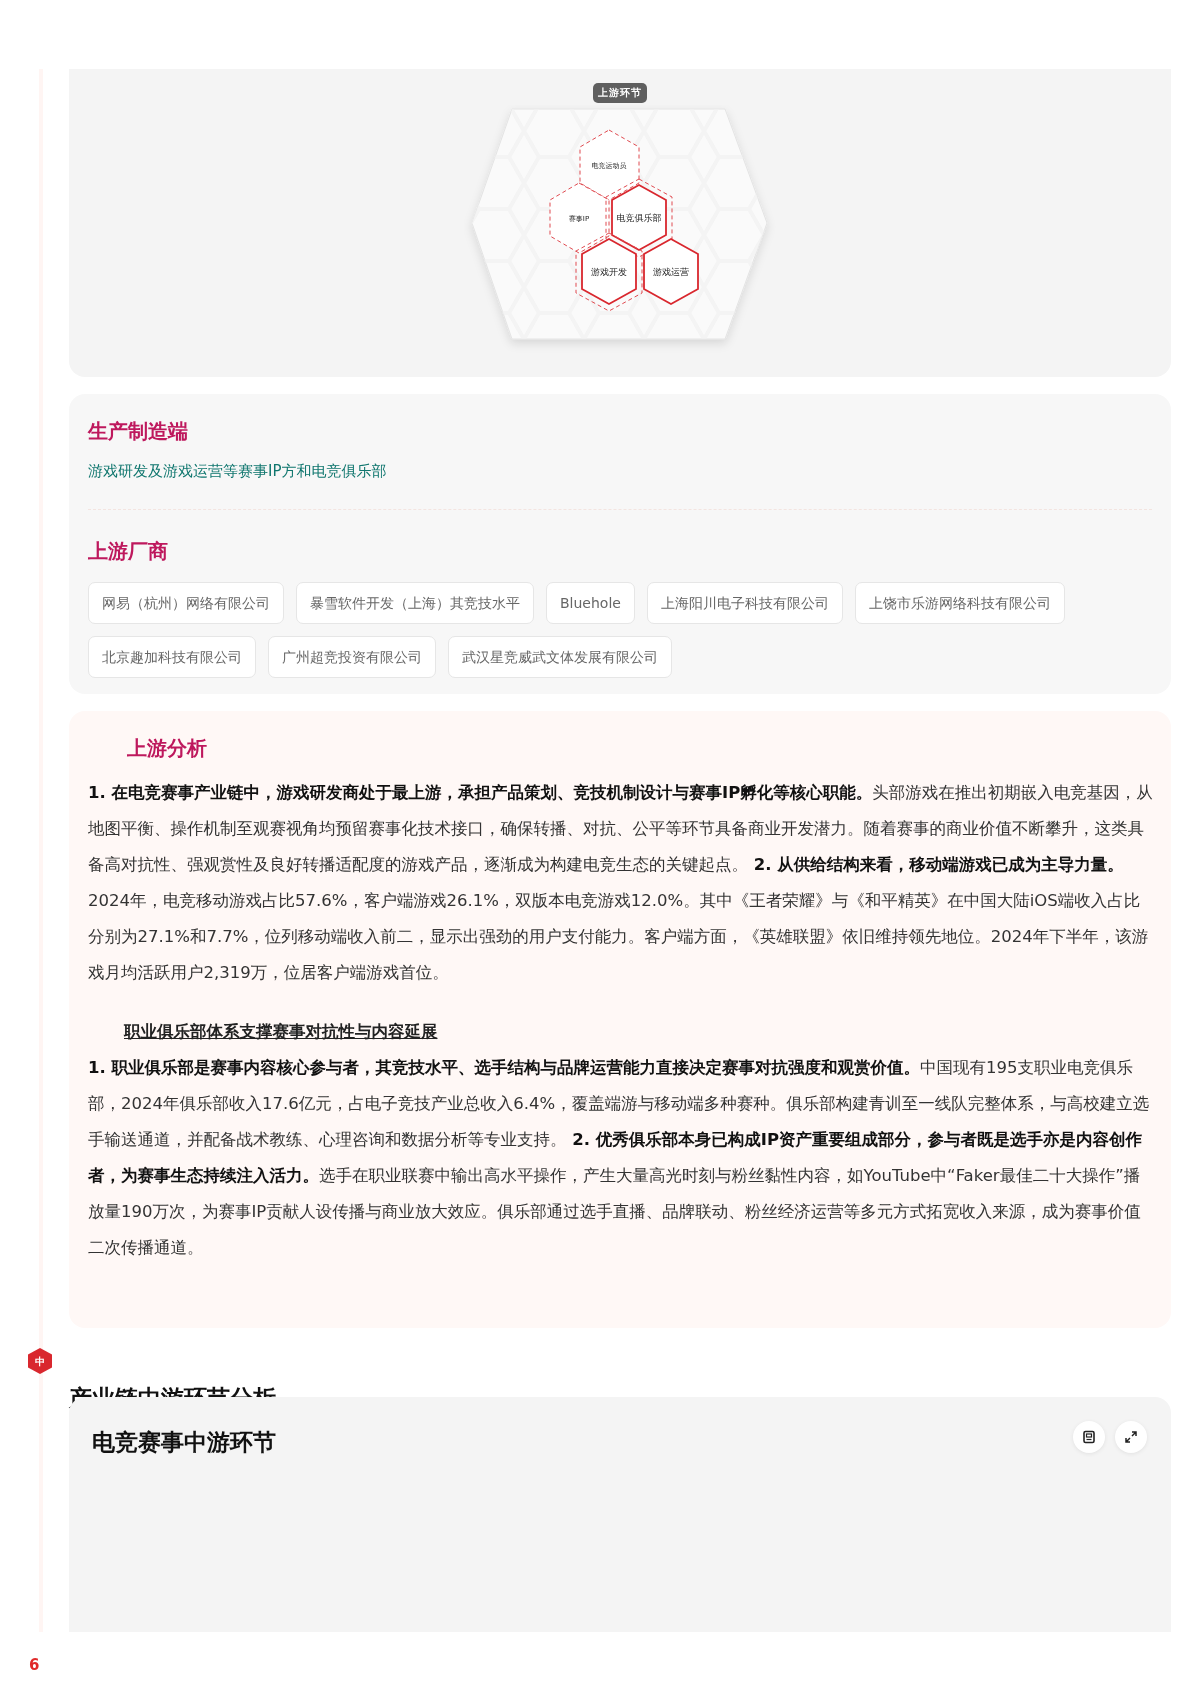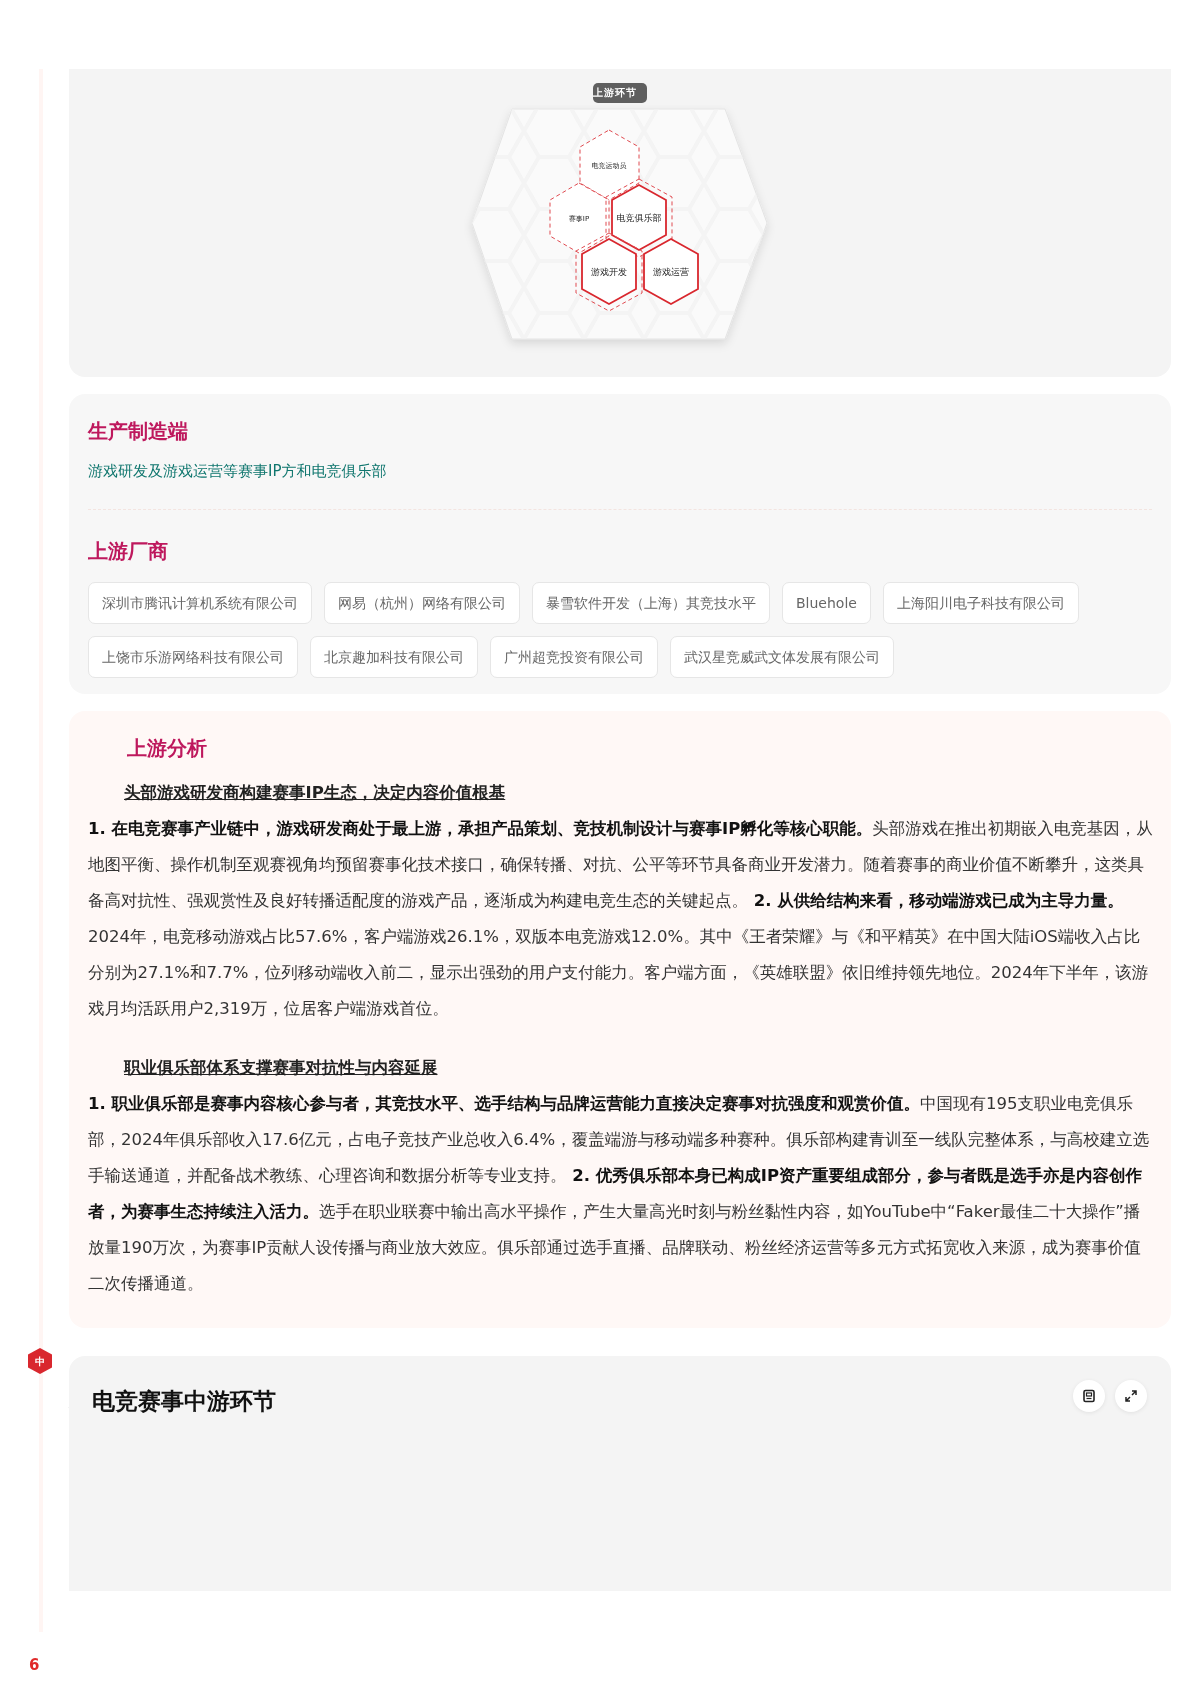--- a/index.html
+++ b/index.html
@@ -5,24 +5,24 @@
   * { box-sizing: border-box; margin: 0; padding: 0; }
   html, body { width: 1200px; height: 1700px; background: #ffffff; overflow: hidden; }
   body { position: relative; font-family: "DejaVu Sans", "Liberation Sans", sans-serif; color: #222; }
 
   .timeline-line { position: absolute; left: 39px; top: 69px; width: 4px; height: 1563px; background: #fff5f3; }
 
   .card { position: absolute; left: 69px; width: 1102px; border-radius: 16px; }
   .card-diagram { top: 69px; height: 308px; background: #f4f4f4; border-radius: 0 0 16px 16px; }
   .card-producer { top: 394px; height: 300px; background: #f7f7f7; }
   .card-analysis { top: 711px; height: 617px; background: #fff8f6; }
-  .card-mid { top: 1356px; height: 235px; background: #f4f4f4; border-radius: 16px 16px 0 0; }
+  .card-mid { top: 1397px; height: 235px; background: #f4f4f4; border-radius: 16px 16px 0 0; }
 
   
-  .diagram-badge { position: absolute; left: 524px; top: 14px; width: 54px; height: 20px; background: #5f5f5f; color: #fff; font-size: 10px; font-weight: bold; border-radius: 5px; text-align: left; line-height: 20px; letter-spacing: 1px; }
+  .diagram-badge { position: absolute; left: 524px; top: 14px; width: 54px; height: 20px; background: #5f5f5f; color: #fff; font-size: 10px; font-weight: bold; border-radius: 5px; text-align: center; line-height: 20px; letter-spacing: 1px; }
   .diagram-svg { position: absolute; left: 395px; top: 36px; }
   .hex-label { font-size: 9px; fill: #222; font-family: "DejaVu Sans", sans-serif; }
   .hex-label-sm { font-size: 7px; fill: #222; font-family: "DejaVu Sans", sans-serif; }
 
   
   .sec-title { position: absolute; left: 19px; font-size: 20px; font-weight: bold; color: #be185d; }
   .producer-title { top: 24px; }
   .producer-desc { position: absolute; left: 19px; top: 68px; font-size: 15px; color: #0f766e; }
   .dashed-divider { position: absolute; left: 19px; right: 19px; top: 115px; border-top: 1px dashed #f3e4e0; }
   .vendors-title { top: 144px; }
@@ -96,36 +96,34 @@
     </g>
   </svg>
 </div>
 
 <div class="card card-producer">
   <div class="sec-title producer-title">生产制造端</div>
   <div class="producer-desc">游戏研发及游戏运营等赛事IP方和电竞俱乐部</div>
   <div class="dashed-divider"></div>
   <div class="sec-title vendors-title">上游厂商</div>
   <div class="vendor-list">
-    <div class="vendor-tag">深圳市腾讯计算机系统有限公司</div>
     <div class="vendor-tag">网易（杭州）网络有限公司</div>
     <div class="vendor-tag">暴雪软件开发（上海）其竞技水平</div>
     <div class="vendor-tag">Bluehole</div>
     <div class="vendor-tag">上海阳川电子科技有限公司</div>
     <div class="vendor-tag">上饶市乐游网络科技有限公司</div>
     <div class="vendor-tag">北京趣加科技有限公司</div>
     <div class="vendor-tag">广州超竞投资有限公司</div>
     <div class="vendor-tag">武汉星竞威武文体发展有限公司</div>
   </div>
 </div>
 
 <div class="card card-analysis">
   <div class="sec-title analysis-title">上游分析</div>
   <div class="analysis-body">
-    <div class="analysis-sub">头部游戏研发商构建赛事IP生态，决定内容价值根基</div>
     <p class="analysis-p"><b>1. 在电竞赛事产业链中，游戏研发商处于最上游，承担产品策划、竞技机制设计与赛事IP孵化等核心职能。</b><span>头部游戏在推出初期嵌入电竞基因，从地图平衡、操作机制至观赛视角均预留赛事化技术接口，确保转播、对抗、公平等环节具备商业开发潜力。随着赛事的商业价值不断攀升，这类具备高对抗性、强观赏性及良好转播适配度的游戏产品，逐渐成为构建电竞生态的关键起点。</span><b> 2. 从供给结构来看，移动端游戏已成为主导力量。</b><span>2024年，电竞移动游戏占比57.6%，客户端游戏26.1%，双版本电竞游戏12.0%。其中《王者荣耀》与《和平精英》在中国大陆iOS端收入占比分别为27.1%和7.7%，位列移动端收入前二，显示出强劲的用户支付能力。客户端方面，《英雄联盟》依旧维持领先地位。2024年下半年，该游戏月均活跃用户2,319万，位居客户端游戏首位。</span></p>
     <div class="analysis-gap"></div>
     <div class="analysis-sub">职业俱乐部体系支撑赛事对抗性与内容延展</div>
     <p class="analysis-p"><b>1. 职业俱乐部是赛事内容核心参与者，其竞技水平、选手结构与品牌运营能力直接决定赛事对抗强度和观赏价值。</b><span>中国现有195支职业电竞俱乐部，2024年俱乐部收入17.6亿元，占电子竞技产业总收入6.4%，覆盖端游与移动端多种赛种。俱乐部构建青训至一线队完整体系，与高校建立选手输送通道，并配备战术教练、心理咨询和数据分析等专业支持。</span><b> 2. 优秀俱乐部本身已构成IP资产重要组成部分，参与者既是选手亦是内容创作者，为赛事生态持续注入活力。</b><span>选手在职业联赛中输出高水平操作，产生大量高光时刻与粉丝黏性内容，如YouTube中“Faker最佳二十大操作”播放量190万次，为赛事IP贡献人设传播与商业放大效应。俱乐部通过选手直播、品牌联动、粉丝经济运营等多元方式拓宽收入来源，成为赛事价值二次传播通道。</span></p>
   </div>
 </div>
 
 <svg class="mid-badge" viewBox="0 0 26 28" width="26" height="28">
   <polygon points="13,1 25,7.5 25,20.5 13,27 1,20.5 1,7.5" fill="#d9272e"></polygon>
   <text x="13" y="18" text-anchor="middle" font-size="10" font-weight="bold" fill="#fff" font-family="DejaVu Sans, sans-serif">中</text>

